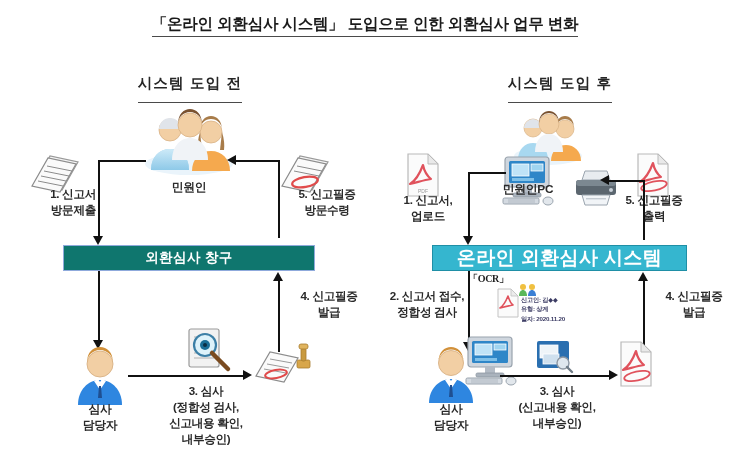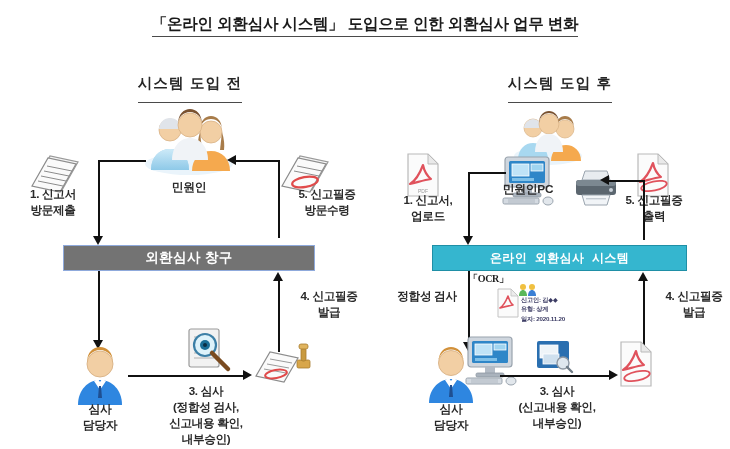--- a/index.html
+++ b/index.html
@@ -28,25 +28,25 @@
   .section-head span{border-bottom:1.4px solid #4a4a4a;padding-bottom:11px;}
 
   
   .banner{
     display:flex;align-items:center;justify-content:center;
     color:#ffffff;font-weight:bold;letter-spacing:0.4px;
     box-sizing:border-box;
   }
   #banner-before{
     left:63px;top:245px;width:252px;height:26px;
-    background:#737373;border:1px solid #8faadc;font-size:13.5px;
+    background:#0f766e;border:1px solid #8faadc;font-size:13.5px;
   }
   #banner-after{
     left:432px;top:245px;width:255px;height:26px;
-    background:#35b6cf;border:1.4px solid #1f8fa6;font-size:12px;font-family:Liberation Mono, monospace;
+    background:#35b6cf;border:1.4px solid #1f8fa6;font-size:19px;
   }
 
   
   .step-label{
     font-size:11.6px;font-weight:bold;color:#2a2a2a;line-height:1.38;
     letter-spacing:-0.3px;white-space:nowrap;
   }
   .center-label{text-align:center;}
   .actor-label{
     font-size:11.8px;font-weight:bold;color:#2a2a2a;text-align:center;
@@ -145,21 +145,21 @@
       <path d="M6 34 L22 6 L50 12 L34 40 Z" fill="#f4f4f4" stroke="#9a9a9a" stroke-width="1.2"></path>
       <path d="M4 36 L20 8 L48 14 L32 42 Z" fill="#fafafa" stroke="#8c8c8c" stroke-width="1.2"></path>
       <g stroke="#8c8c8c" stroke-width="1">
         <line x1="16" y1="21" x2="41" y2="26"></line>
         <line x1="19" y1="16" x2="44" y2="21"></line>
       </g>
       <ellipse cx="27" cy="32" rx="13" ry="5" fill="none" stroke="#e04a4a" stroke-width="2.2" transform="rotate(-10 27 32)"></ellipse>
     </svg>
   </div>
 
-  <div class="abs step-label" style="left:10px;top:186px;width:86px;text-align:center;">
+  <div class="abs step-label" style="left:10px;top:186px;width:86px;text-align:right;">
     <div>1. 신고서</div>
     <div>방문제출</div>
   </div>
 
   <div class="abs step-label" style="left:281px;top:186px;width:92px;text-align:center;">
     <div>5. 신고필증</div>
     <div>방문수령</div>
   </div>
 
   <div class="abs hline" style="left:98px;top:160px;width:48px;"></div>
@@ -348,20 +348,21 @@
   <div class="abs ocr-meta" style="left:521px;top:295px;">
     <div>신고인: 김◆◆</div>
     <div>유형: 상계</div>
     <div>일자: 2020.11.20</div>
   </div>
 
   <div class="abs vline" style="left:468px;top:271px;height:74px;"></div>
   <div class="abs arrow-down" style="left:463px;top:342px;"></div>
 
   <div class="abs step-label" style="left:371px;top:288px;width:112px;text-align:center;">
+    <div>2. 신고서 접수,</div>
     <div>정합성 검사</div>
   </div>
 
   <div class="abs vline" style="left:643px;top:280px;height:72px;"></div>
   <div class="abs arrow-up" style="left:638px;top:272px;"></div>
 
   <div class="abs step-label" style="left:648px;top:288px;width:92px;text-align:center;">
     <div>4. 신고필증</div>
     <div>발급</div>
   </div>

